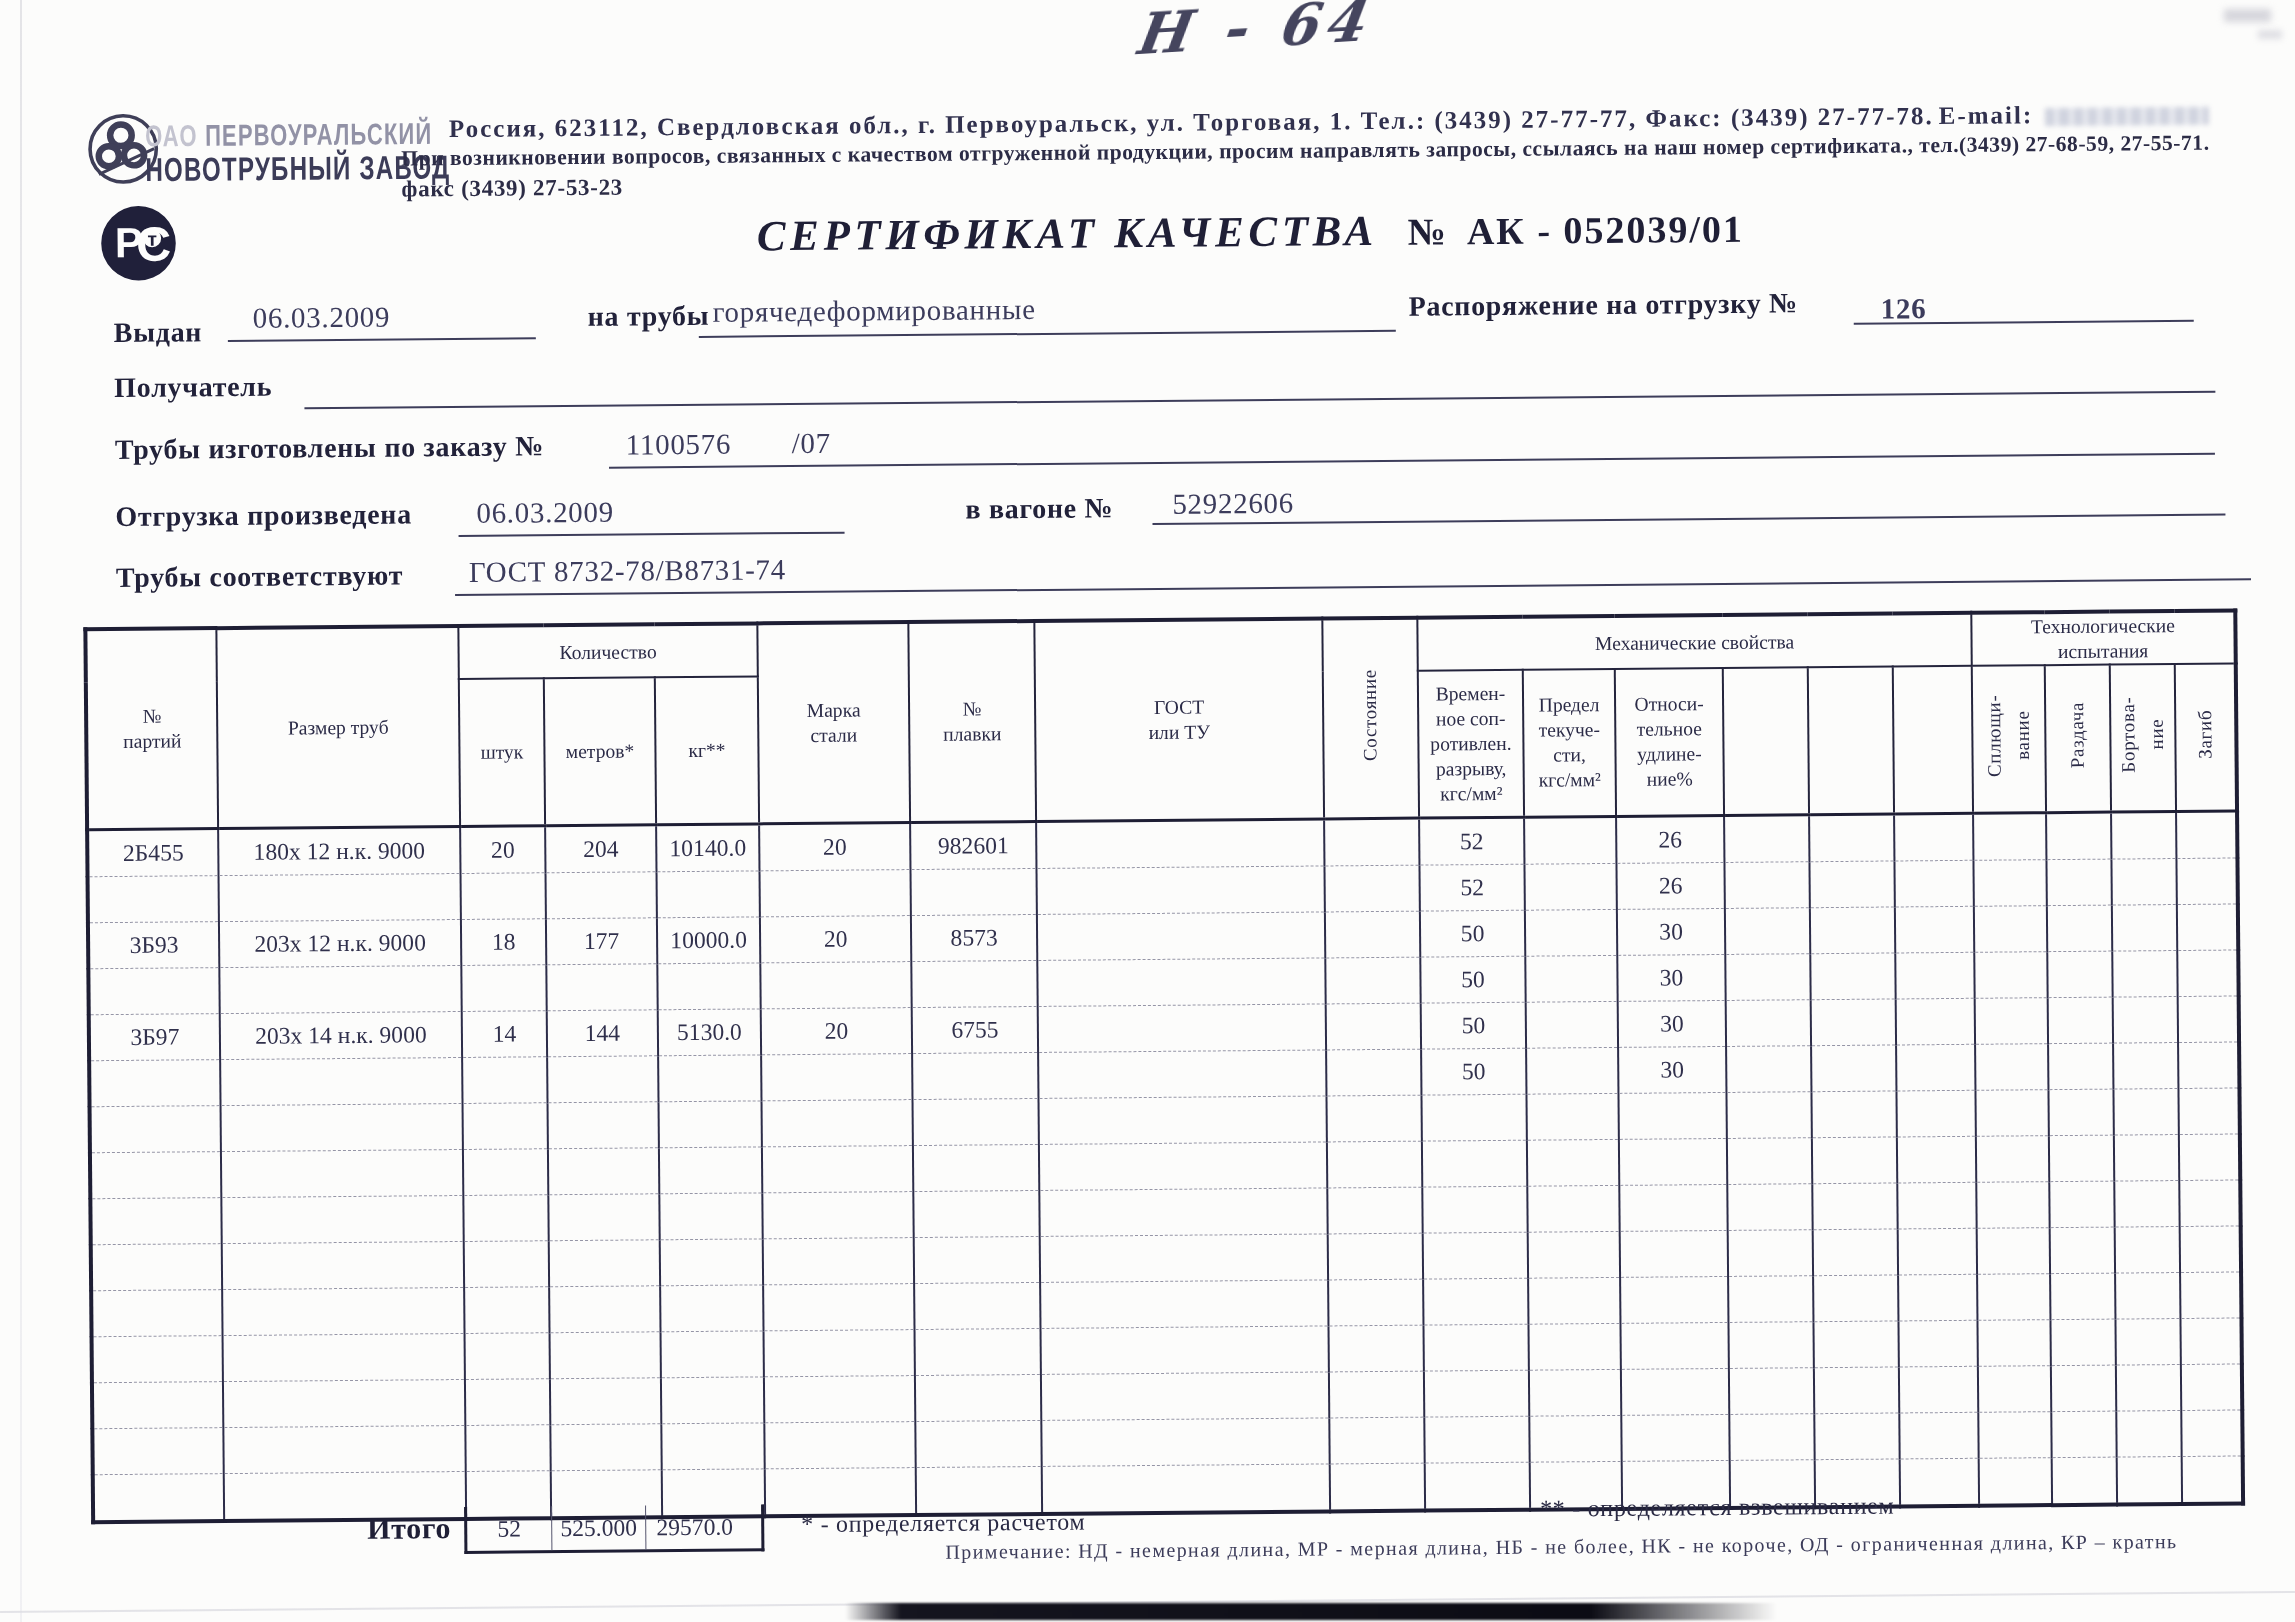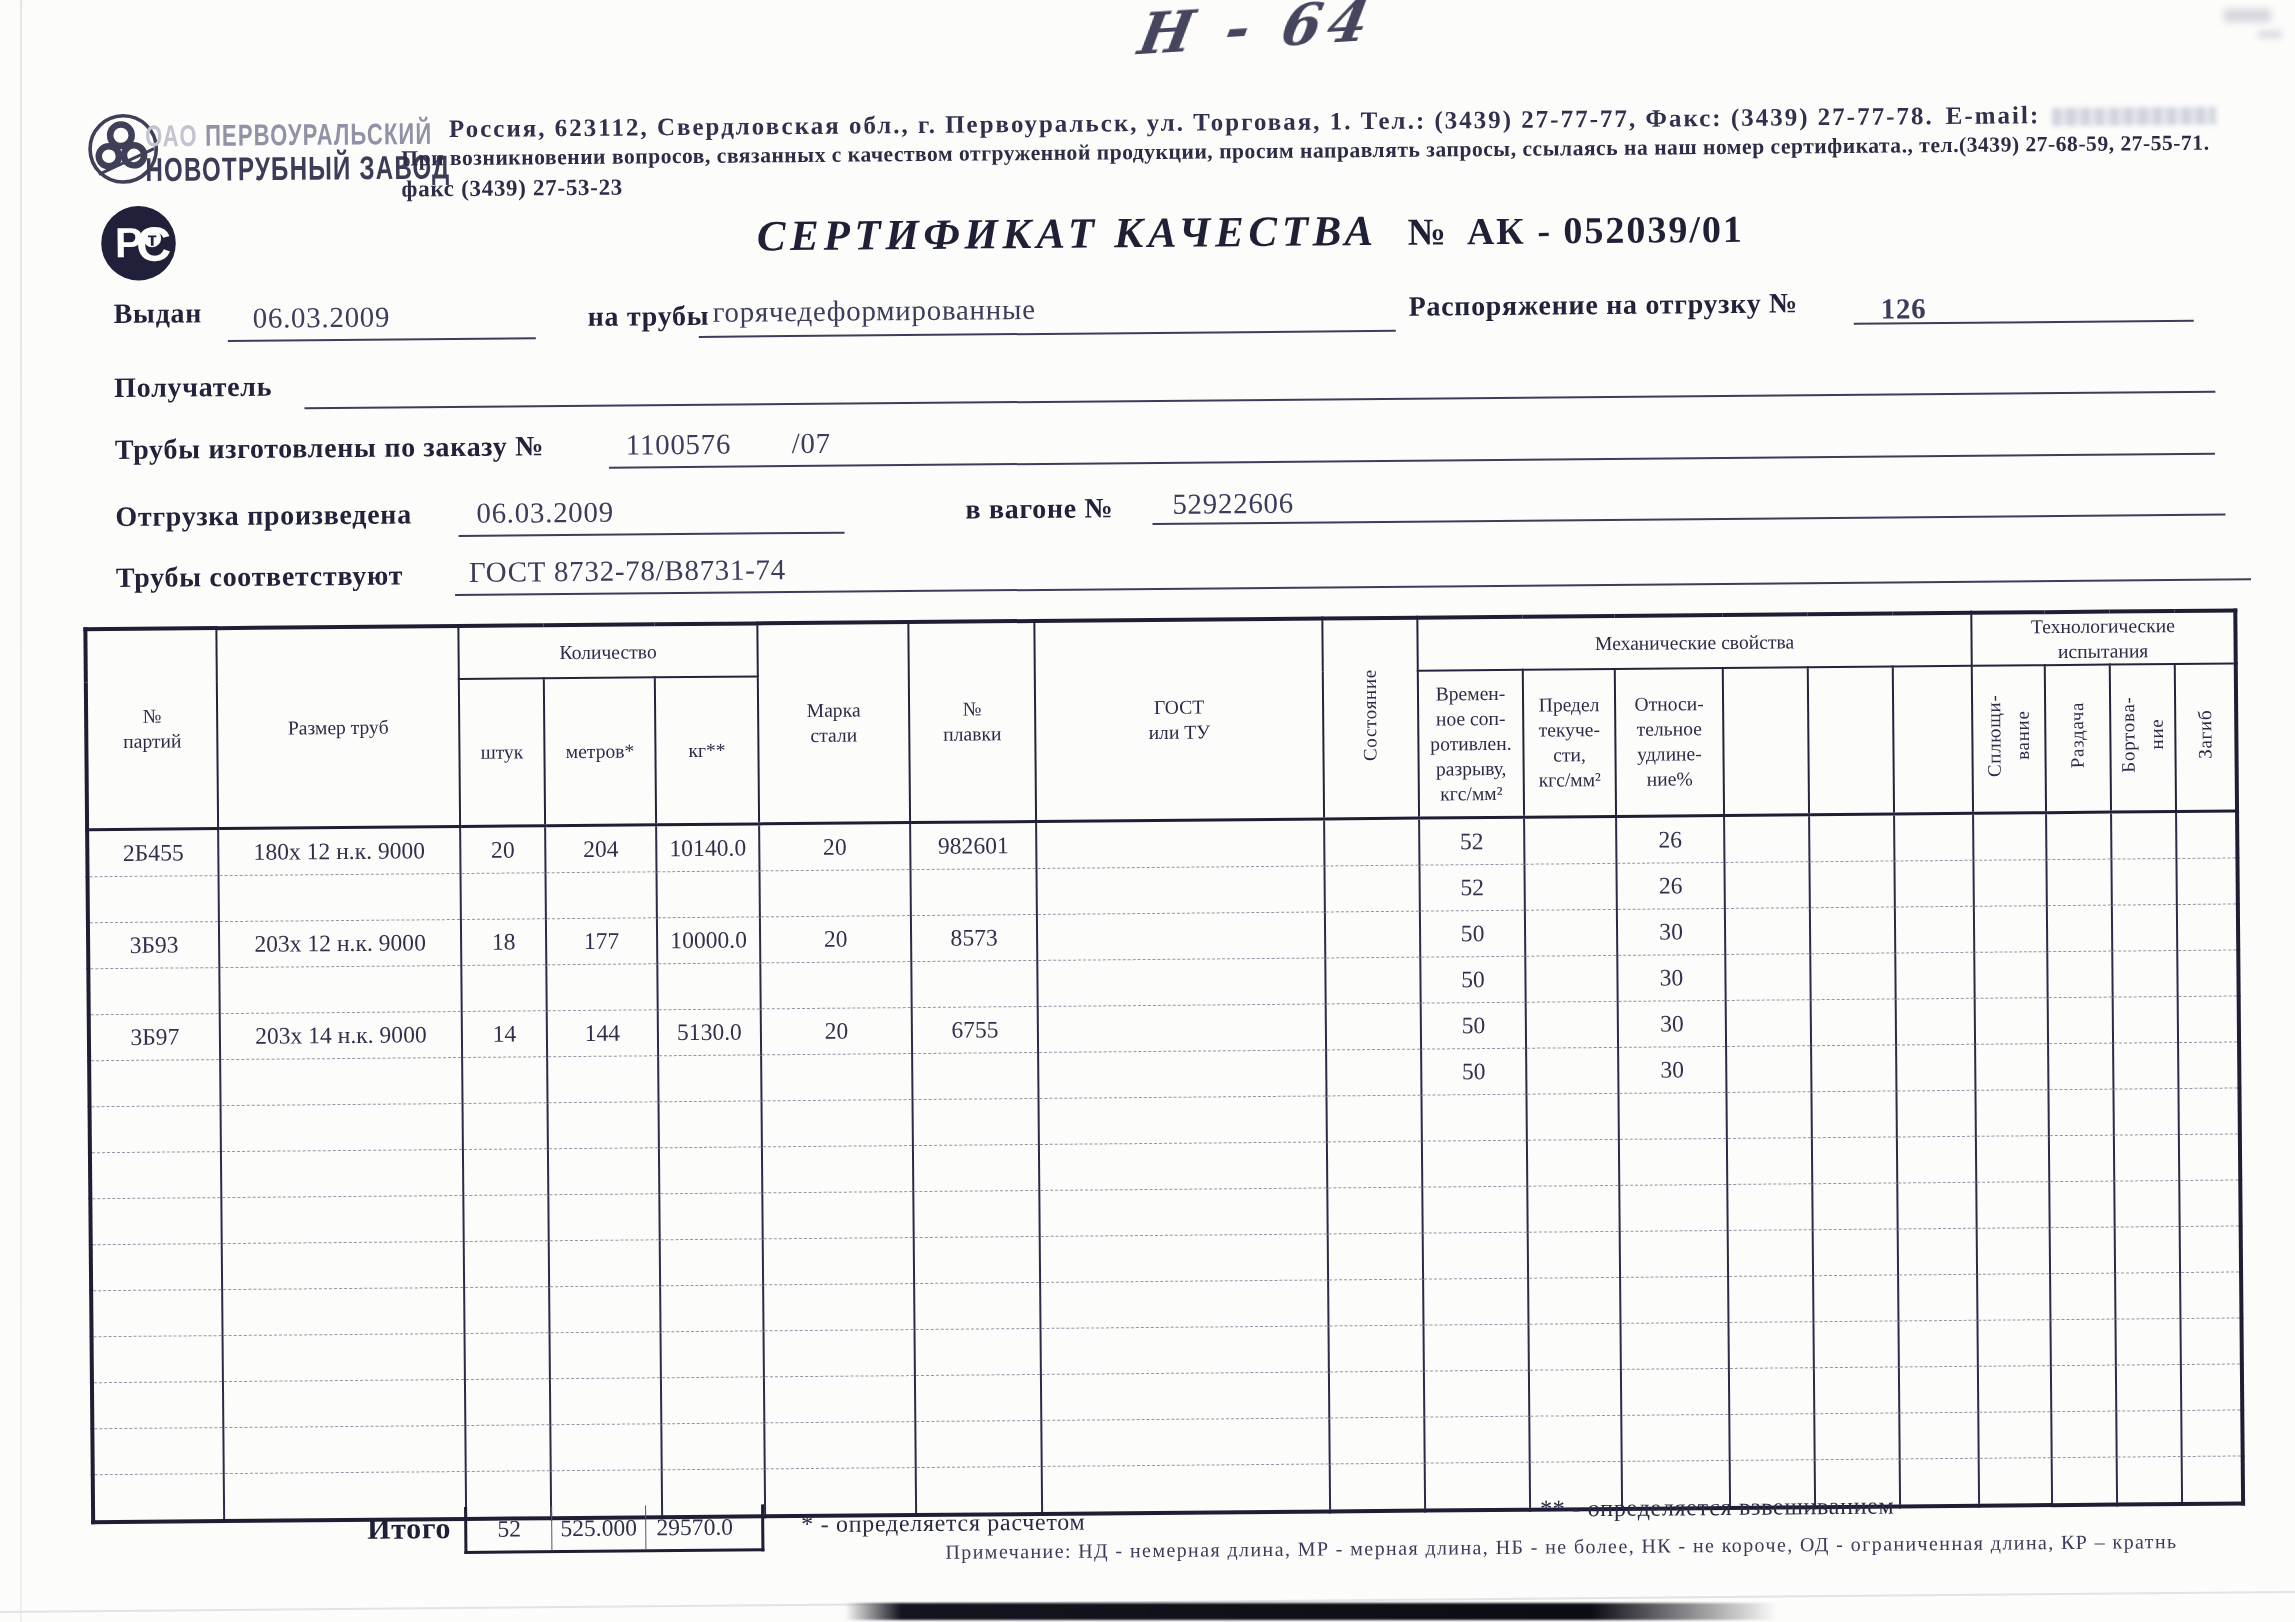--- a/index.html
+++ b/index.html
@@ -33,21 +33,21 @@
   
   .logo-svg{position:absolute;left:93px;top:102px;width:72px;height:76px;}
   .co-text{position:absolute;left:151px;top:110px;transform:scale(.88,1.2);transform-origin:left top;
     font-family:"Liberation Sans",sans-serif;font-weight:bold;white-space:nowrap;line-height:1.12;}
   .co-line1{font-size:25px;letter-spacing:1.3px;color:#9292a6;}
   .co-prefix{color:#c3c3cf;}
   .co-line2{font-size:27.5px;letter-spacing:1.3px;color:#3c3c58;}
 
   .addr{position:absolute;left:455px;top:109px;font-size:25px;font-weight:bold;letter-spacing:2px;
     color:#31314e;white-space:nowrap;}
-  .addr .email-label{margin-left:12px;}
+  .addr .email-label{margin-left:5px;}
   .support{position:absolute;left:407px;top:140px;font-size:21.6px;font-weight:bold;letter-spacing:0.5px;
     color:#2c2c46;white-space:nowrap;}
   .fax{position:absolute;left:407px;top:170px;font-size:23px;font-weight:bold;letter-spacing:0.7px;color:#2c2c46;}
 
   .rst-svg{position:absolute;left:103px;top:194px;width:81px;height:81px;}
 
   
   .title{position:absolute;left:762px;top:208px;white-space:nowrap;}
   .title-main{font-size:43px;font-weight:bold;font-style:italic;letter-spacing:4.6px;color:#1f1f36;}
   .title-no{font-size:38px;font-weight:bold;margin-left:27.5px;color:#1f1f36;}
@@ -129,21 +129,21 @@
     <circle cx="67" cy="44" r="11" fill="#fdfdfc"></circle>
     <text x="67" y="53" text-anchor="middle" font-family="Liberation Sans, sans-serif" font-size="24" font-weight="bold" fill="#20203a">т</text>
   </svg>
 
   <div class="title">
     <span class="title-main">СЕРТИФИКАТ КАЧЕСТВА</span>
     <span class="title-no">№</span>
     <span class="title-num">АК - 052039/01</span>
   </div>
 
-  <div class="flabel" style="left:118px;top:289px">Выдан</div>
+  <div class="flabel" style="left:118px;top:308px">Выдан</div>
   <div class="fvalue" style="left:257px;top:294px">06.03.2009</div>
   <div class="rule" style="left:232px;top:332px;width:308px"></div>
 
   <div class="flabel" style="left:592px;top:296px">на трубы</div>
   <div class="fvalue" style="left:717px;top:292px">горячедеформированные</div>
   <div class="rule" style="left:703px;top:332px;width:697px"></div>
 
   <div class="flabel" style="left:1413px;top:293px">Распоряжение на отгрузку №</div>
   <div class="fvalue" style="left:1885px;top:299px;font-weight:bold">126</div>
   <div class="rule" style="left:1858px;top:329px;width:340px"></div>

